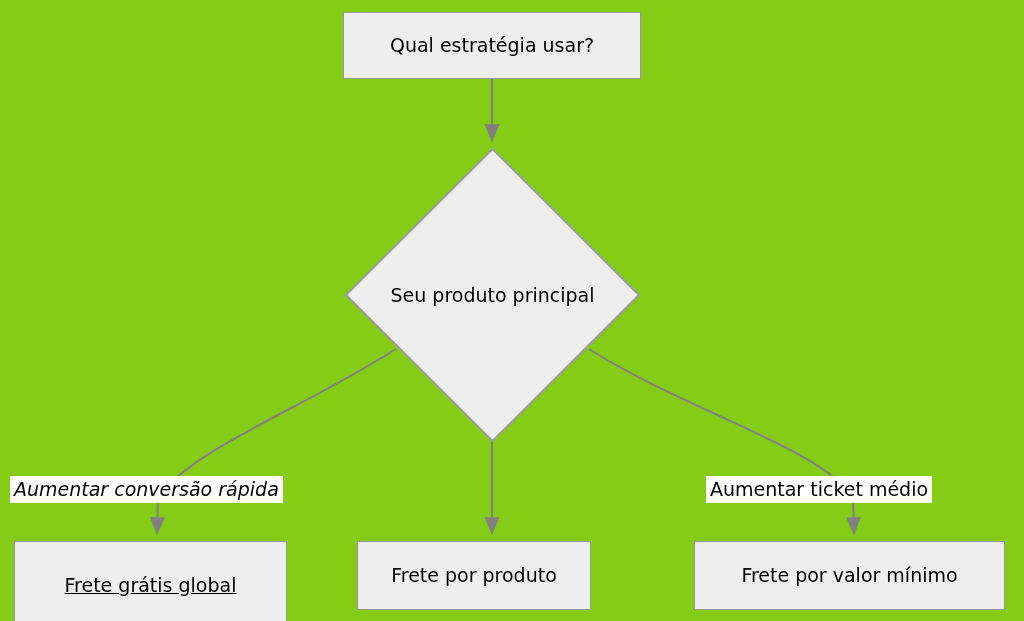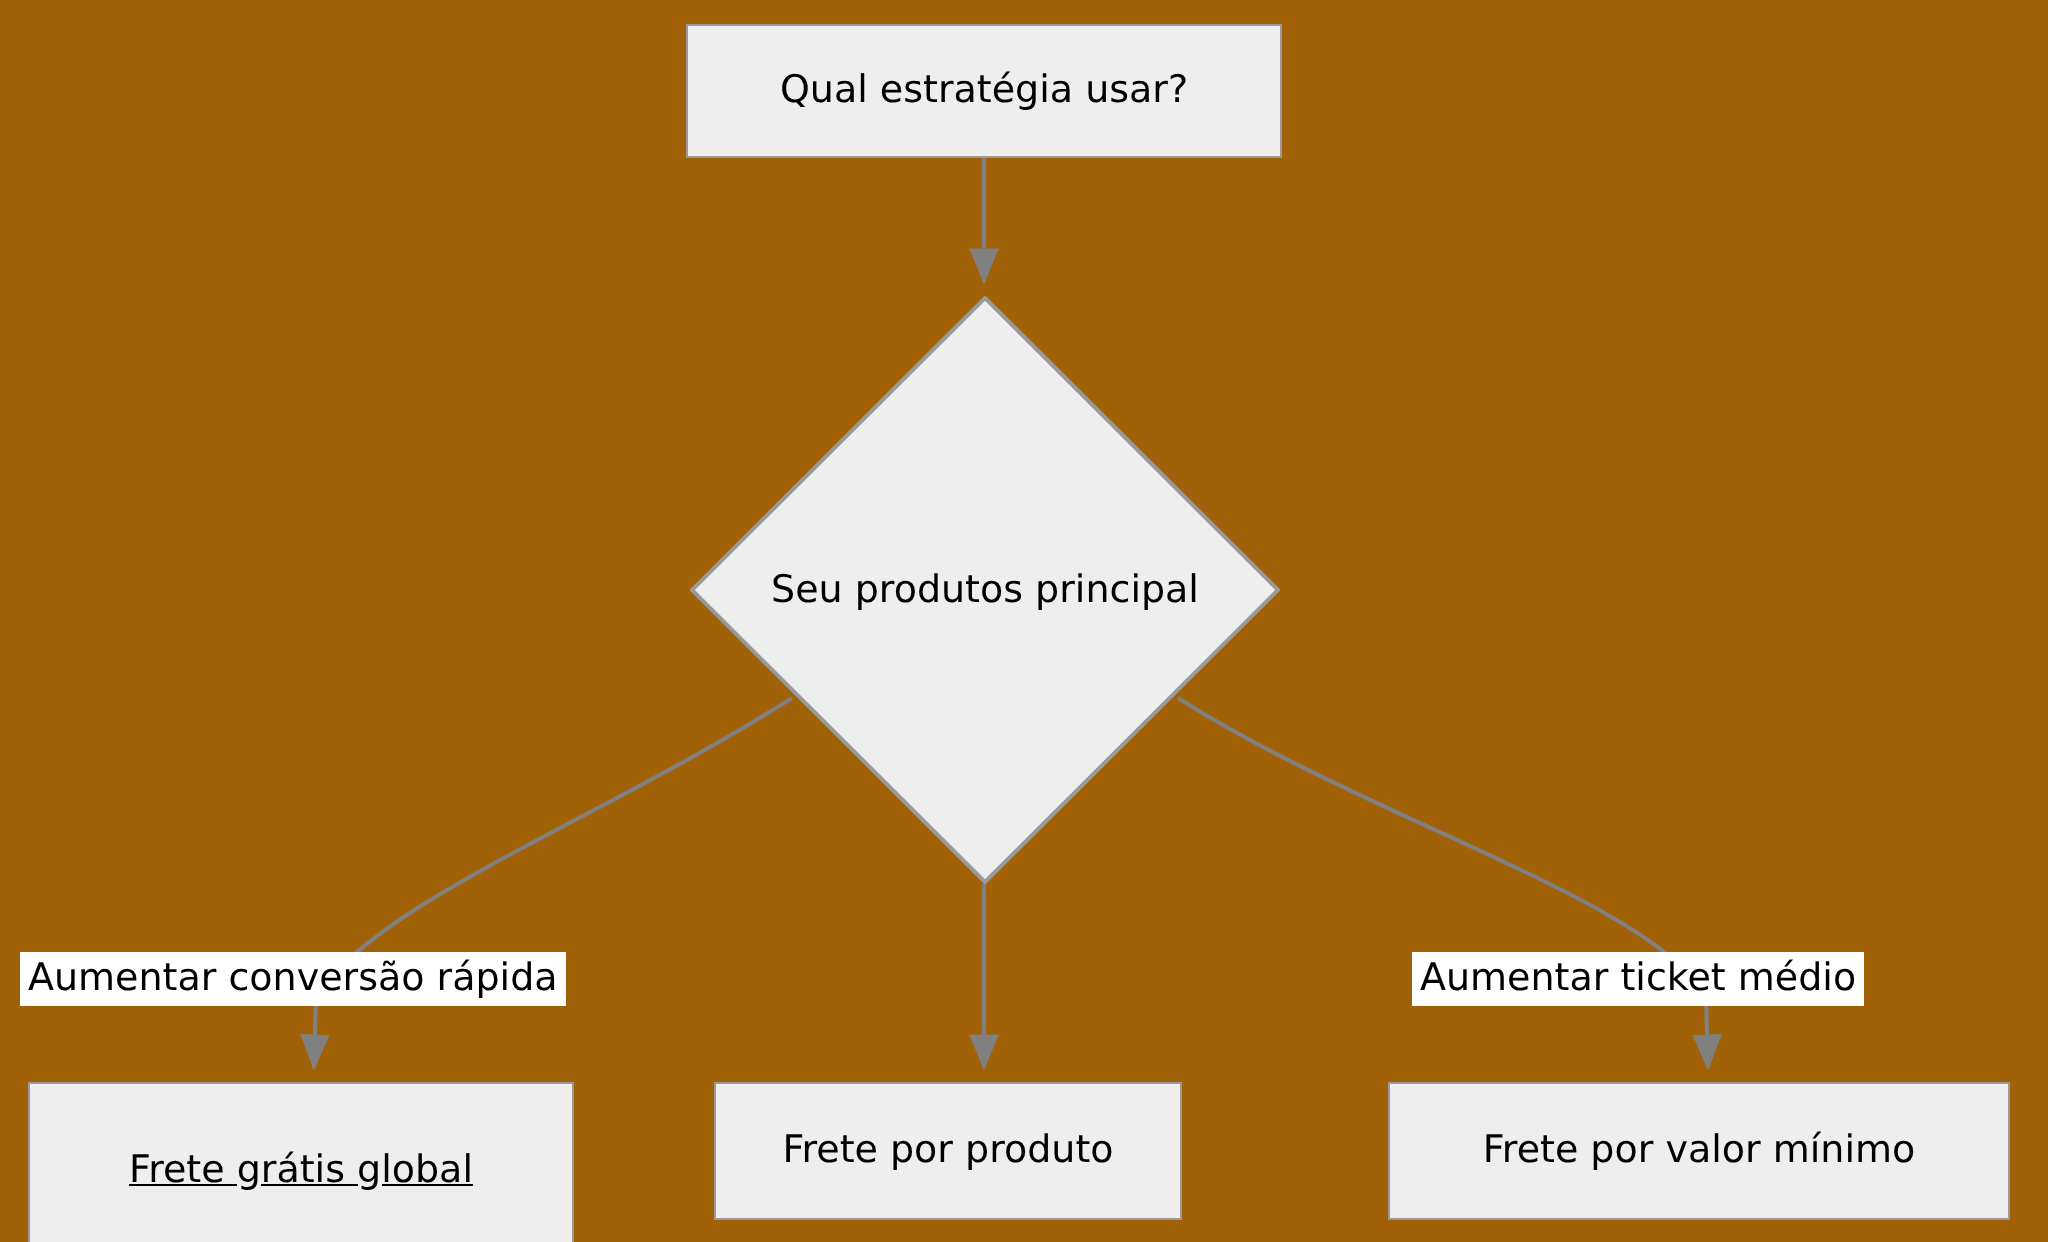--- a/index.html
+++ b/index.html
@@ -11,21 +11,21 @@
   body {
     width: 1024px;
     height: 621px;
     overflow: hidden;
     font-family: "DejaVu Sans", "Liberation Sans", sans-serif;
   }
   #canvas {
     position: relative;
     width: 1024px;
     height: 621px;
-    background: #a16207;
+    background: #84cc16;
   }
   #edges {
     position: absolute;
     left: 0;
     top: 0;
     width: 1024px;
     height: 621px;
   }
 
   
@@ -87,21 +87,21 @@
   .edge-label {
     position: absolute;
     background: #ffffff;
     color: #000000;
     font-size: 19px;
     line-height: 1.2;
     white-space: nowrap;
     padding: 2px 4px;
     z-index: 4;
   }
-  #edge-label-left   { left: 10px;  top: 476px; }
+  #edge-label-left   { left: 10px;  top: 476px; font-style: italic; }
   #edge-label-middle { left: 396px; top: 476px; }
   #edge-label-right  { left: 706px; top: 476px; }
 </style>
 </head>
 <body>
 
 <div id="canvas">
 
   <svg id="edges" viewBox="0 0 1024 621" width="1024" height="621" xmlns="http://www.w3.org/2000/svg">
     <defs>
@@ -120,21 +120,21 @@
   </svg>
 
   <div class="node" id="node-start">
     <span class="node-label">Qual estratégia usar?</span>
   </div>
 
   <div id="node-decision">
     <svg class="diamond-shape" viewBox="0 0 295 294" preserveAspectRatio="none" xmlns="http://www.w3.org/2000/svg">
       <polygon points="147.5,1 294,147 147.5,293 1,147" fill="#eeeeee" stroke="#9a9a9a" stroke-width="2"></polygon>
     </svg>
-    <div class="diamond-text">Seu produtos principal</div>
+    <div class="diamond-text">Seu produto principal</div>
   </div>
 
   <div class="edge-label" id="edge-label-left">Aumentar conversão rápida</div>
 
 
   <div class="edge-label" id="edge-label-right">Aumentar ticket médio</div>
 
   <div class="node" id="node-left">
     <span class="node-label">Frete grátis global</span>
   </div>

